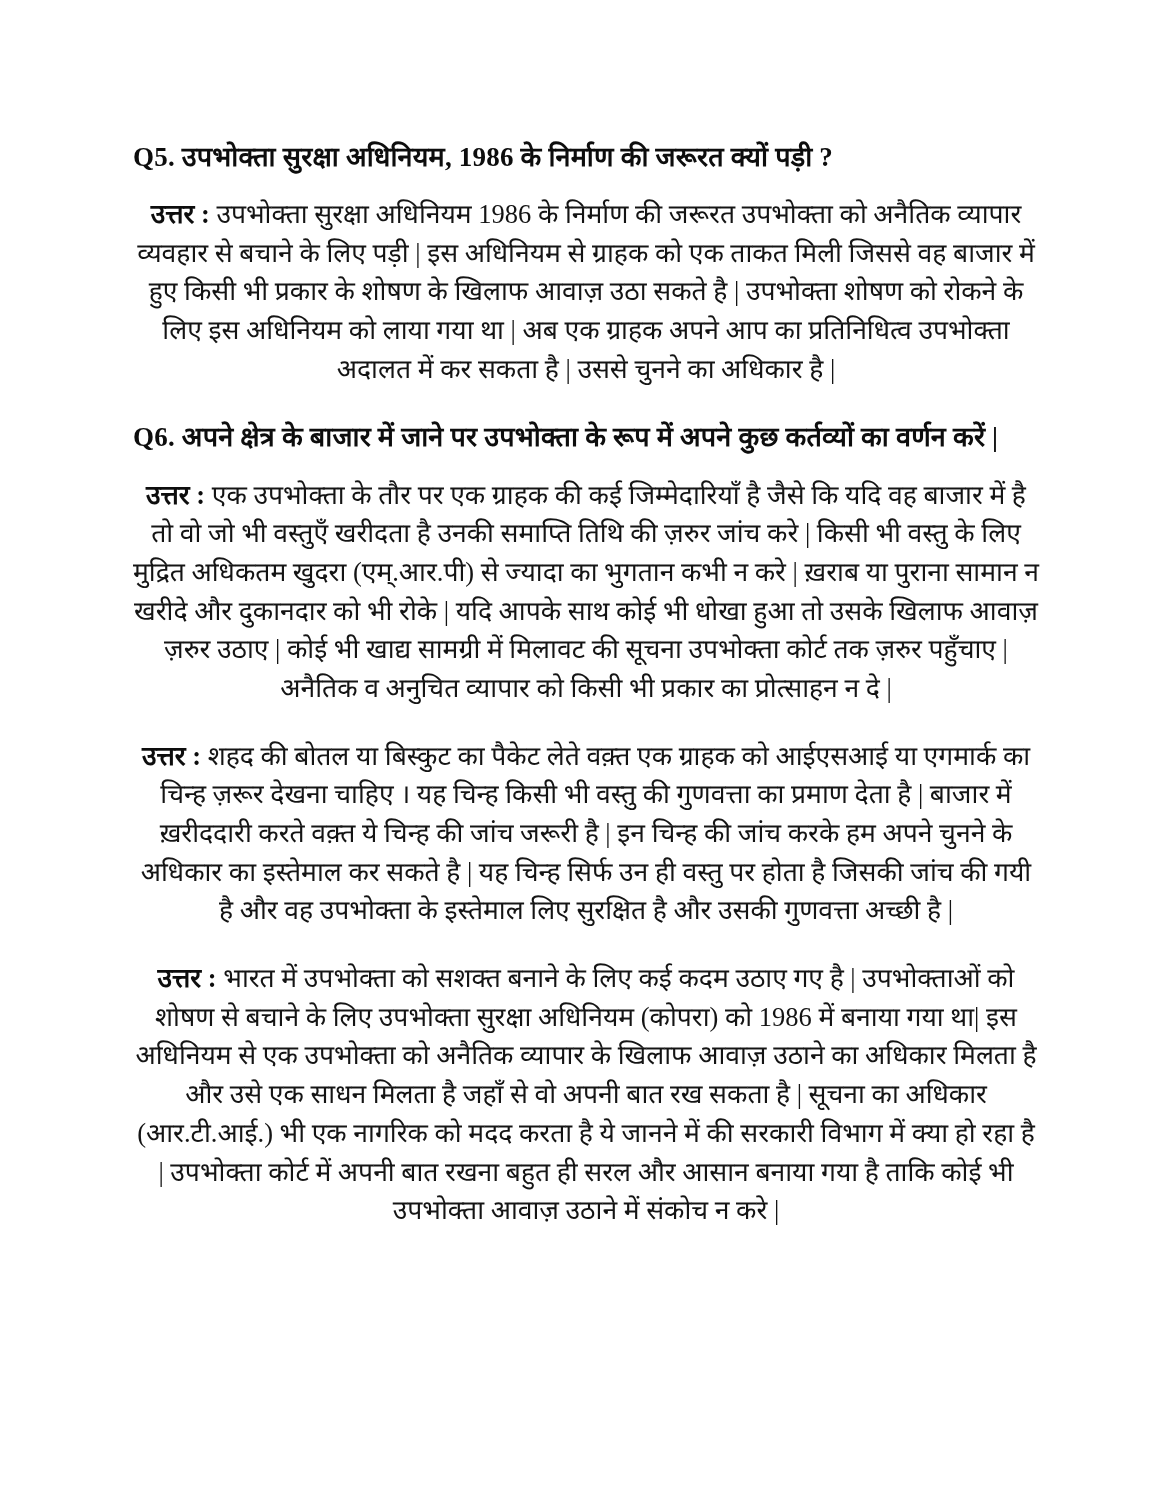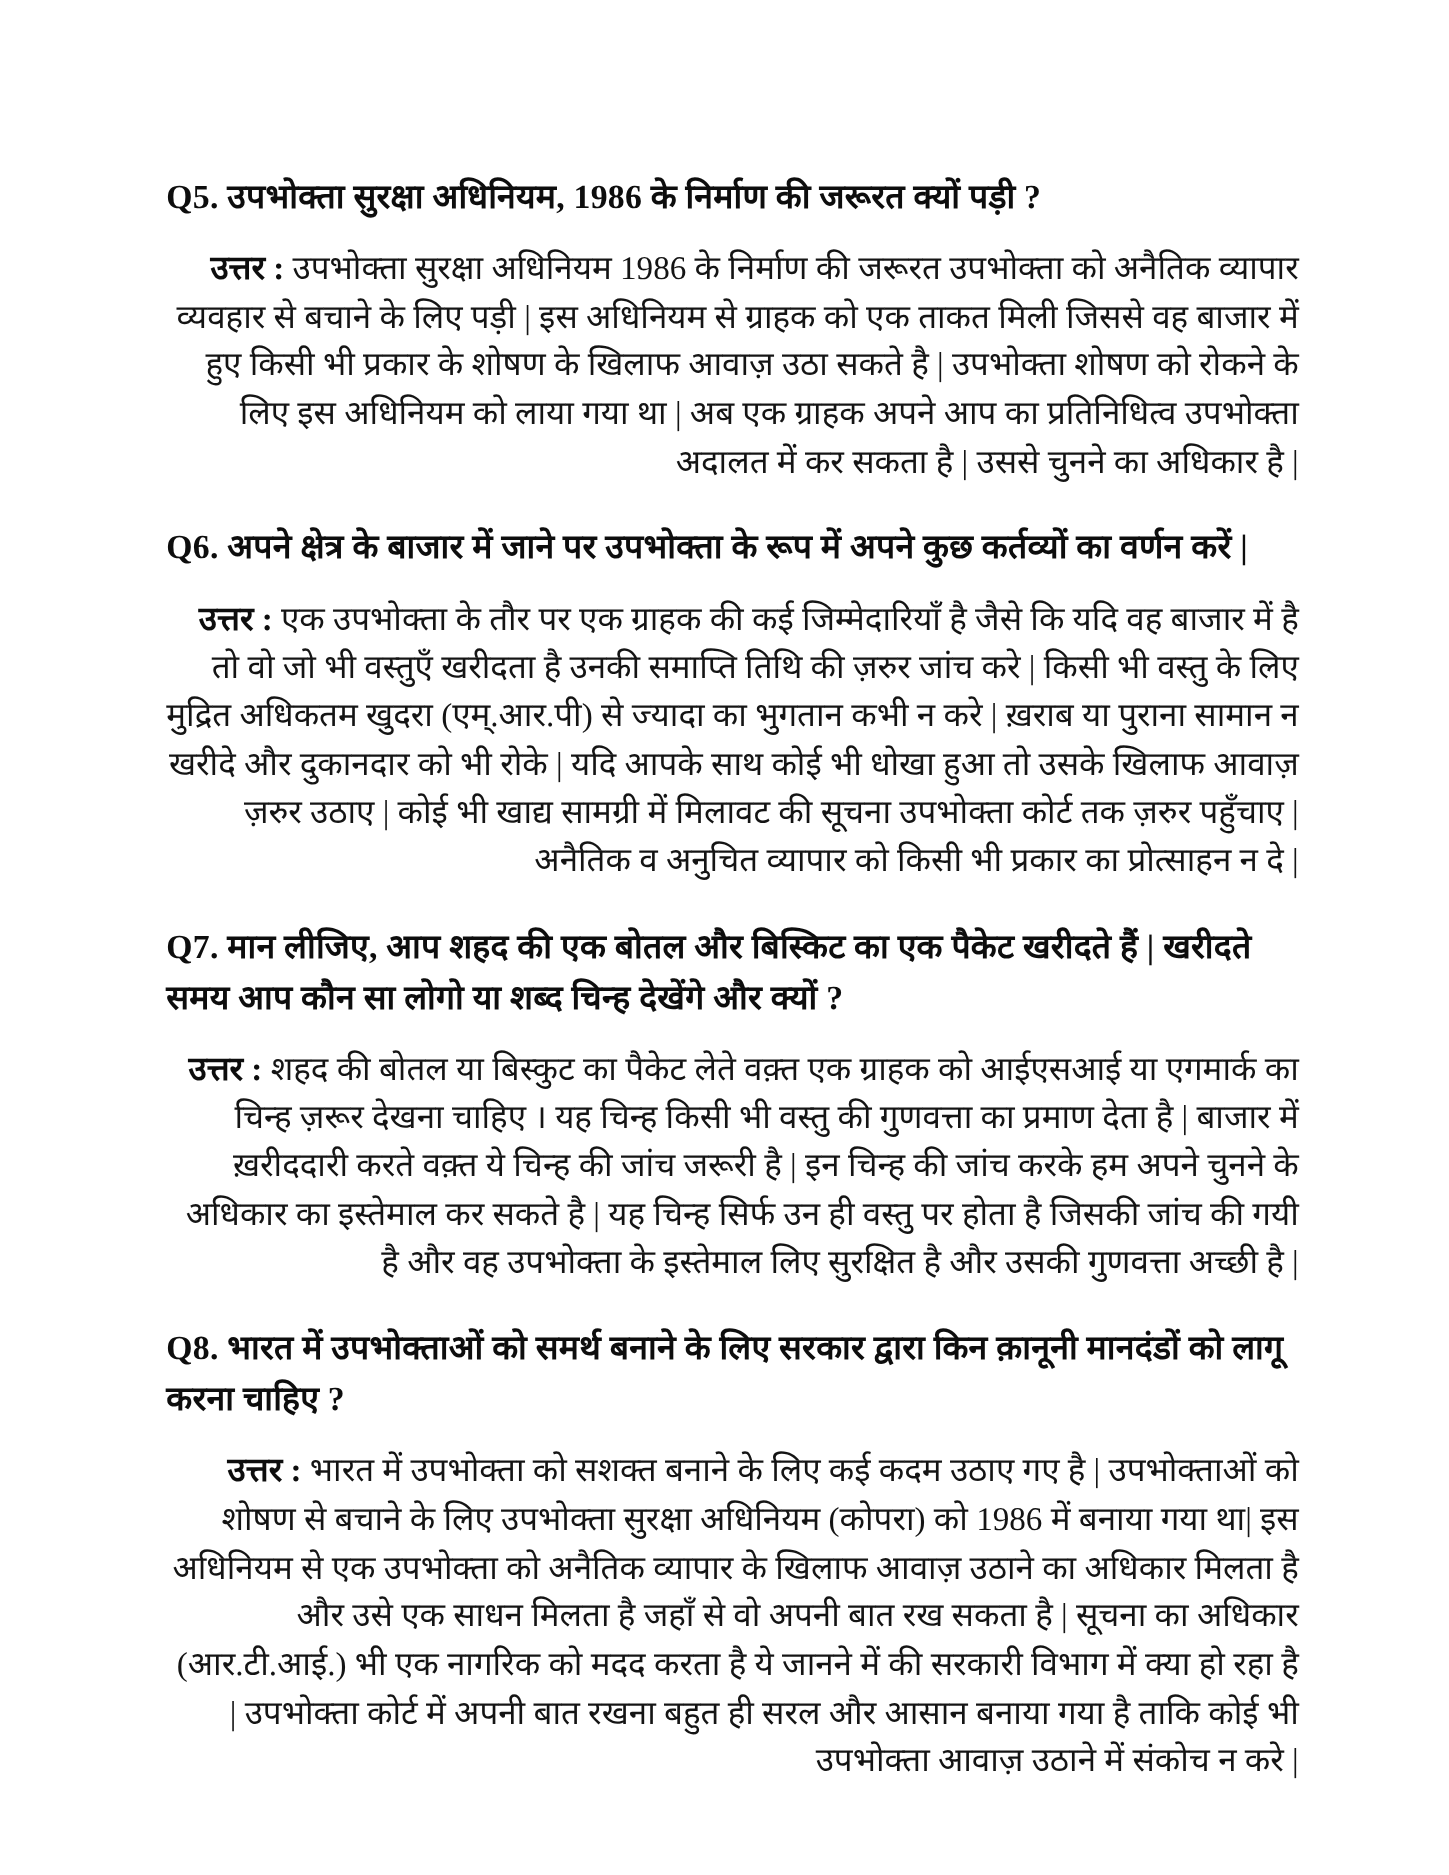--- a/index.html
+++ b/index.html
@@ -27,21 +27,21 @@
     margin: 0 0 17px 0;
     color: #0d0d0d;
     letter-spacing: 0.2px;
   }
   .answer {
     font-size: 26.5px;
     font-weight: 400;
     line-height: 1.46;
     margin: 0;
     color: #141414;
-    text-align: right;
+    text-align: center;
   }
   .answer-label {
     font-weight: 700;
     color: #0d0d0d;
   }
 </style>
 </head>
 <body>
 
 <div class="page">
@@ -50,23 +50,21 @@
     <h3 class="question">Q5. उपभोक्ता सुरक्षा अधिनियम, 1986 के निर्माण की जरूरत क्यों पड़ी ?</h3>
     <p class="answer"><b class="answer-label">उत्तर :</b> <span>उपभोक्ता सुरक्षा अधिनियम 1986 के निर्माण की जरूरत उपभोक्ता को अनैतिक व्यापार व्यवहार से बचाने के लिए पड़ी | इस अधिनियम से ग्राहक को एक ताकत मिली जिससे वह बाजार में हुए किसी भी प्रकार के शोषण के खिलाफ आवाज़ उठा सकते है | उपभोक्ता शोषण को रोकने के लिए इस अधिनियम को लाया गया था | अब एक ग्राहक अपने आप का प्रतिनिधित्व उपभोक्ता अदालत में कर सकता है | उससे चुनने का अधिकार है |</span></p>
   </section>
 
   <section class="qa-block">
     <h3 class="question">Q6. अपने क्षेत्र के बाजार में जाने पर उपभोक्ता के रूप में अपने कुछ कर्तव्यों का वर्णन करें |</h3>
     <p class="answer"><b class="answer-label">उत्तर :</b> <span>एक उपभोक्ता के तौर पर एक ग्राहक की कई जिम्मेदारियाँ है जैसे कि यदि वह बाजार में है तो वो जो भी वस्तुएँ खरीदता है उनकी समाप्ति तिथि की ज़रुर जांच करे | किसी भी वस्तु के लिए मुद्रित अधिकतम खुदरा (एम्.आर.पी) से ज्यादा का भुगतान कभी न करे | ख़राब या पुराना सामान न खरीदे और दुकानदार को भी रोके | यदि आपके साथ कोई भी धोखा हुआ तो उसके खिलाफ आवाज़ ज़रुर उठाए | कोई भी खाद्य सामग्री में मिलावट की सूचना उपभोक्ता कोर्ट तक ज़रुर पहुँचाए | अनैतिक व अनुचित व्यापार को किसी भी प्रकार का प्रोत्साहन न दे |</span></p>
   </section>
 
   <section class="qa-block">
-    <h3 class="question">Q7. मान लीजिए, आप शहद की एक बोतल और बिस्किट का एक पैकेट खरीदते हैं | खरीदते समय आप कौन सा लोगो या शब्द चिन्ह देखेंगे और क्यों ?</h3>
     <p class="answer"><b class="answer-label">उत्तर :</b> <span>शहद की बोतल या बिस्कुट का पैकेट लेते वक़्त एक ग्राहक को आईएसआई या एगमार्क का चिन्ह ज़रूर देखना चाहिए । यह चिन्ह किसी भी वस्तु की गुणवत्ता का प्रमाण देता है | बाजार में ख़रीददारी करते वक़्त ये चिन्ह की जांच जरूरी है | इन चिन्ह की जांच करके हम अपने चुनने के अधिकार का इस्तेमाल कर सकते है | यह चिन्ह सिर्फ उन ही वस्तु पर होता है जिसकी जांच की गयी है और वह उपभोक्ता के इस्तेमाल लिए सुरक्षित है और उसकी गुणवत्ता अच्छी है |</span></p>
   </section>
 
   <section class="qa-block">
-    <h3 class="question">Q8. भारत में उपभोक्ताओं को समर्थ बनाने के लिए सरकार द्वारा किन क़ानूनी मानदंडों को लागू करना चाहिए ?</h3>
     <p class="answer"><b class="answer-label">उत्तर :</b> <span>भारत में उपभोक्ता को सशक्त बनाने के लिए कई कदम उठाए गए है | उपभोक्ताओं को शोषण से बचाने के लिए उपभोक्ता सुरक्षा अधिनियम (कोपरा) को 1986 में बनाया गया था| इस अधिनियम से एक उपभोक्ता को अनैतिक व्यापार के खिलाफ आवाज़ उठाने का अधिकार मिलता है और उसे एक साधन मिलता है जहाँ से वो अपनी बात रख सकता है | सूचना का अधिकार (आर.टी.आई.) भी एक नागरिक को मदद करता है ये जानने में की सरकारी विभाग में क्या हो रहा है | उपभोक्ता कोर्ट में अपनी बात रखना बहुत ही सरल और आसान बनाया गया है ताकि कोई भी उपभोक्ता आवाज़ उठाने में संकोच न करे |</span></p>
   </section>
 
 
 </div>
 
 </body></html>

